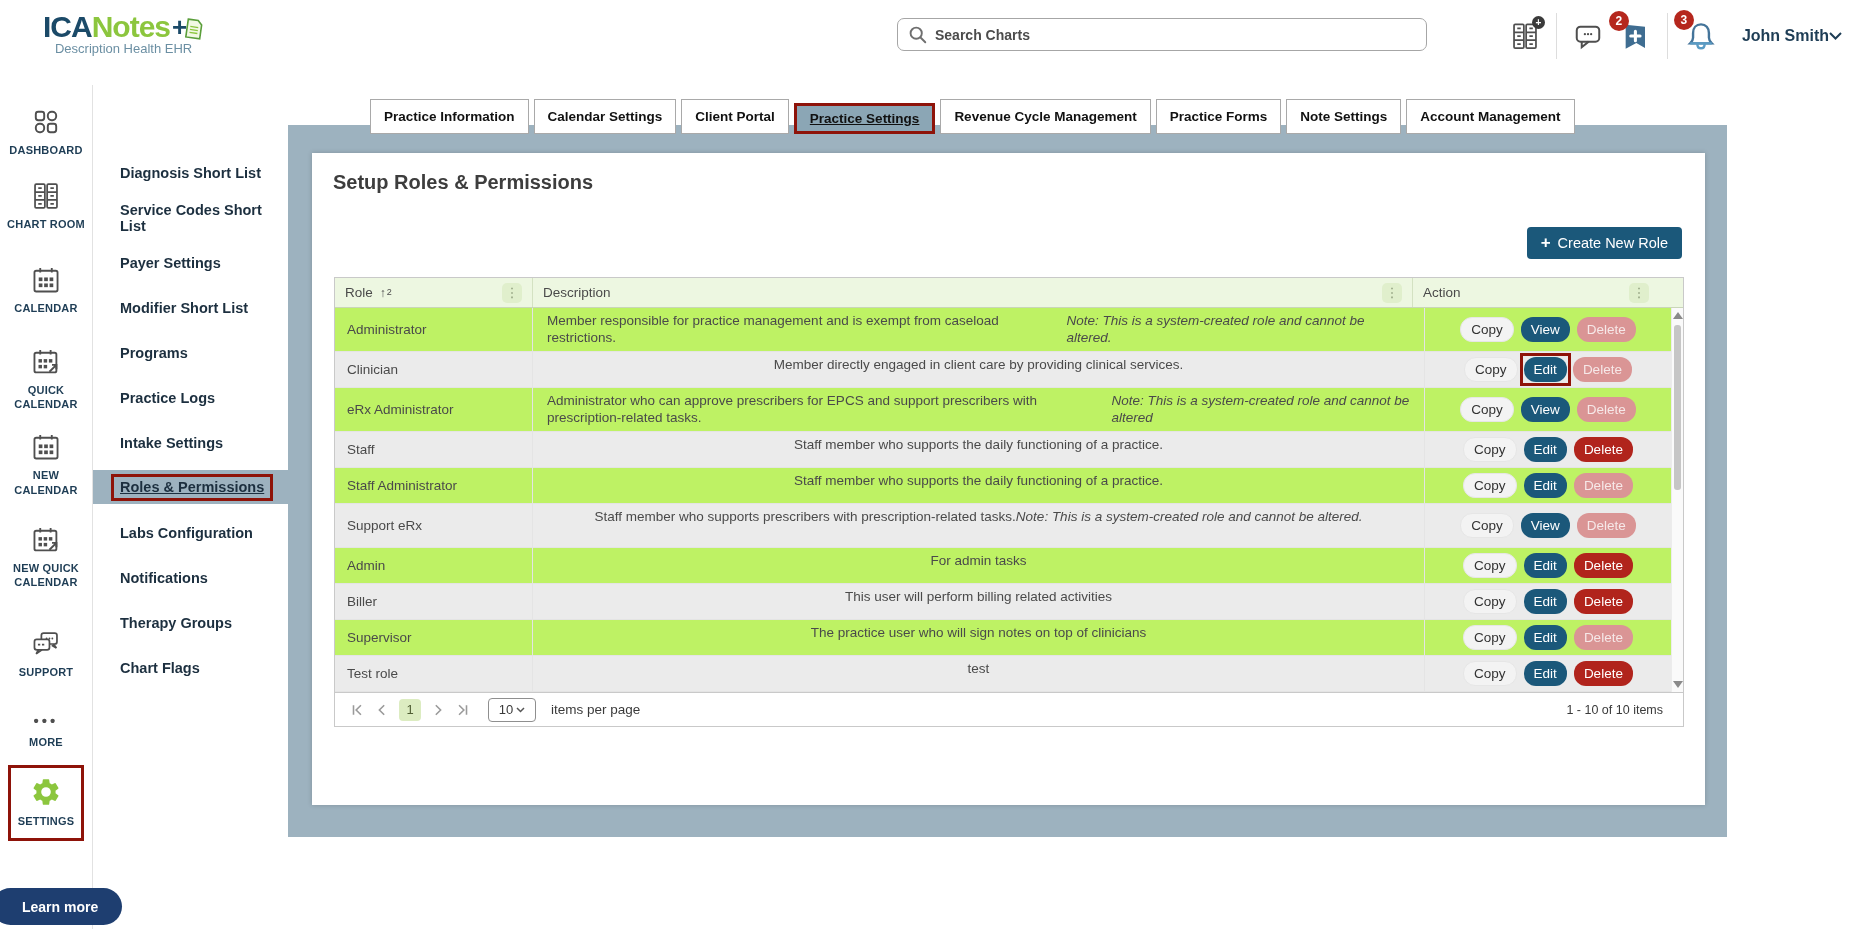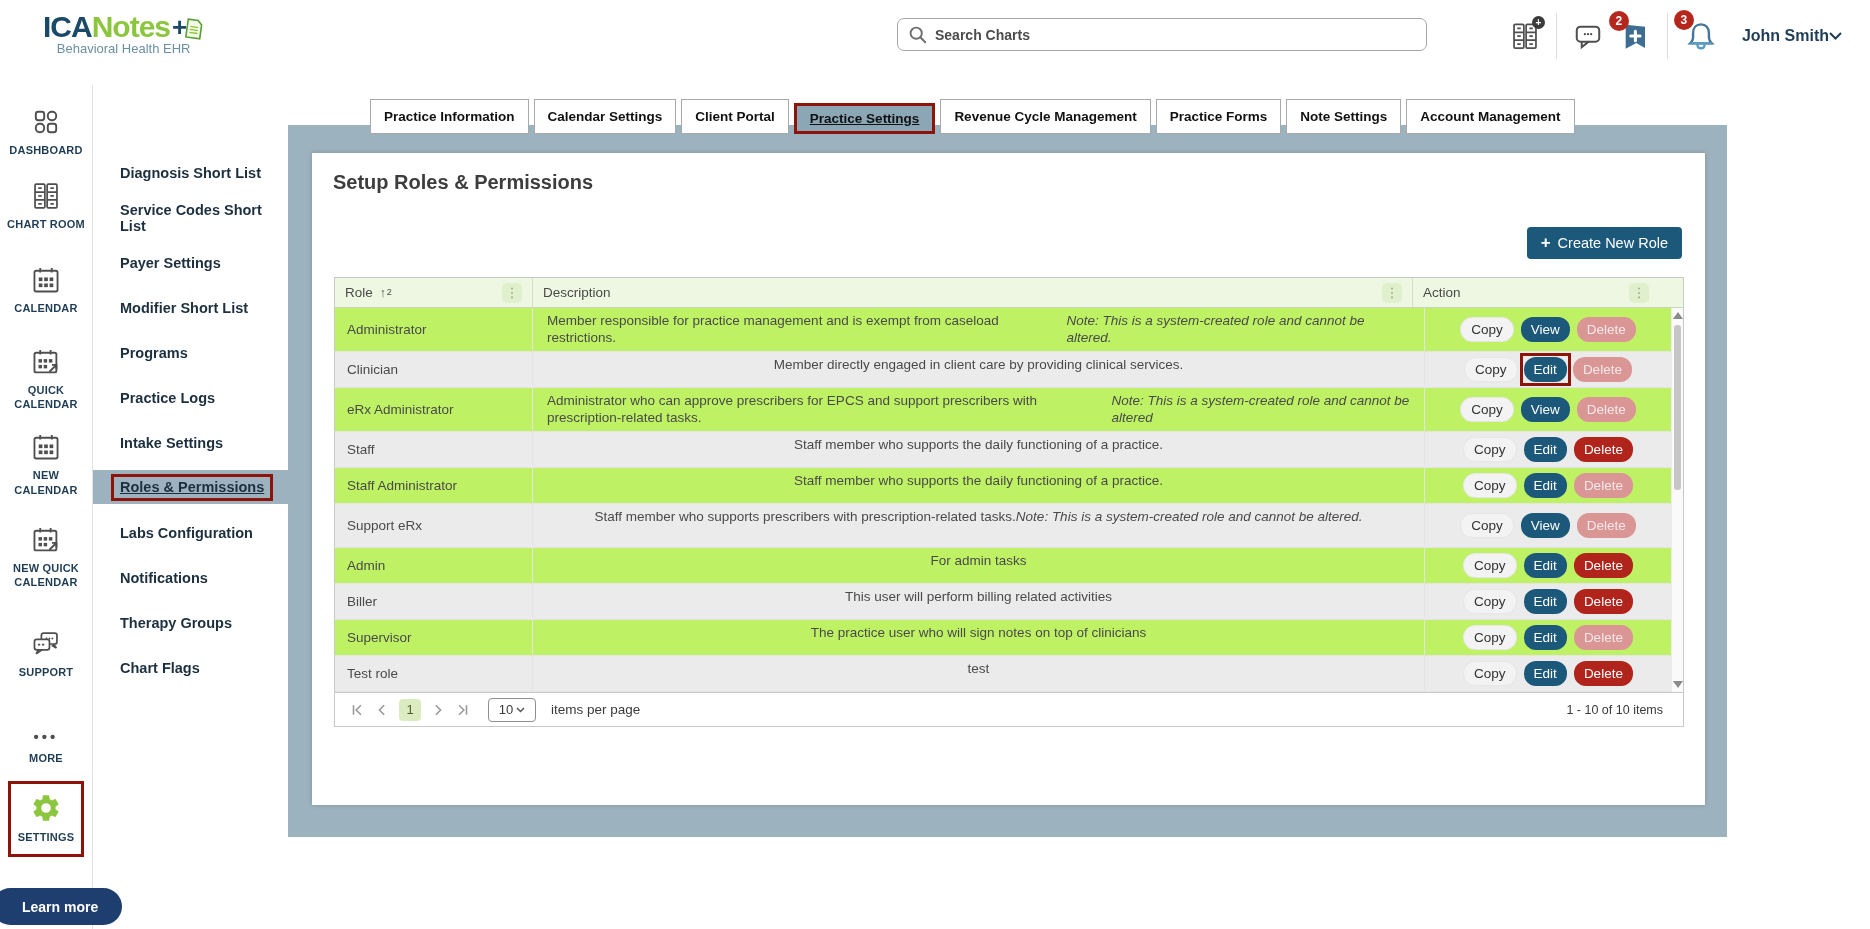--- a/index.html
+++ b/index.html
@@ -147,21 +147,21 @@
     <span class="logo-ica">ICA</span>
       <span class="logo-notes">Notes</span>
       <span class="logo-plus">+</span>
     <span class="logo-doc">
       <svg width="20" height="22" viewBox="0 0 20 22">
           <path d="M3 2h10l4 4v14H3z" fill="#f2f9e4" stroke="#5a9e3a" stroke-width="1.6"></path>
           <path d="M6 9h8M6 12h8M6 15h8" stroke="#8cc63e" stroke-width="1.3"></path>
         </svg>
     </span>
   </div>
-  <div class="logo-tag">Behavioral Health EHR</div>
+  <div class="logo-tag">Description Health EHR</div>
 </div>
 
 <div class="searchbox">
   <span>
     <svg width="19" height="19" viewBox="0 0 22 22" fill="none" stroke="#6f6f6f" stroke-width="2.2">
         <circle cx="9.5" cy="9.5" r="6.5"></circle>
         <path d="M14.5 14.5L20 20" stroke-linecap="round"></path>
       </svg>
   </span>
   <input type="text" placeholder="Search Charts" style="">
@@ -287,21 +287,21 @@
         <rect x="6.5" y="10.5" width="3" height="3" fill="#4f4f4f" stroke="none"></rect>
           <rect x="11" y="10.5" width="3" height="3" fill="#4f4f4f" stroke="none"></rect>
           <rect x="15.5" y="10.5" width="3" height="3" fill="#4f4f4f" stroke="none"></rect>
         <rect x="6.5" y="15.5" width="3" height="3" fill="#4f4f4f" stroke="none"></rect>
           <rect x="11" y="15.5" width="3" height="3" fill="#4f4f4f" stroke="none"></rect>
         <path d="M16 21.5l6-6M22 19.3v-3.8h-3.8" stroke-width="1.7"></path>
       </svg>
     </span>
     <span class="nav-label">NEW QUICK CALENDAR</span>
   </div>
-  <div class="nav-item" style="margin-bottom:49px">
+  <div class="nav-item" style="margin-bottom:33px">
     <span>
       <svg width="30" height="30" viewBox="0 0 26 26" fill="none" stroke="#4f4f4f" stroke-width="1.5">
         <rect x="9" y="3.5" width="13.5" height="9.5" rx="2"></rect>
         <circle cx="13.5" cy="8.2" r=".8" fill="#4f4f4f" stroke="none"></circle>
           <circle cx="16" cy="8.2" r=".8" fill="#4f4f4f" stroke="none"></circle>
           <circle cx="18.5" cy="8.2" r=".8" fill="#4f4f4f" stroke="none"></circle>
         <path d="M19.5 13l2.5 3.5-4-2.5"></path>
         <rect x="3" y="9" width="13" height="9" rx="2" fill="#fff"></rect>
         <path d="M6.5 18l-2 3.5 5-3.5"></path>
         <path d="M6 13.5h2M9.5 13.5h2"></path>

